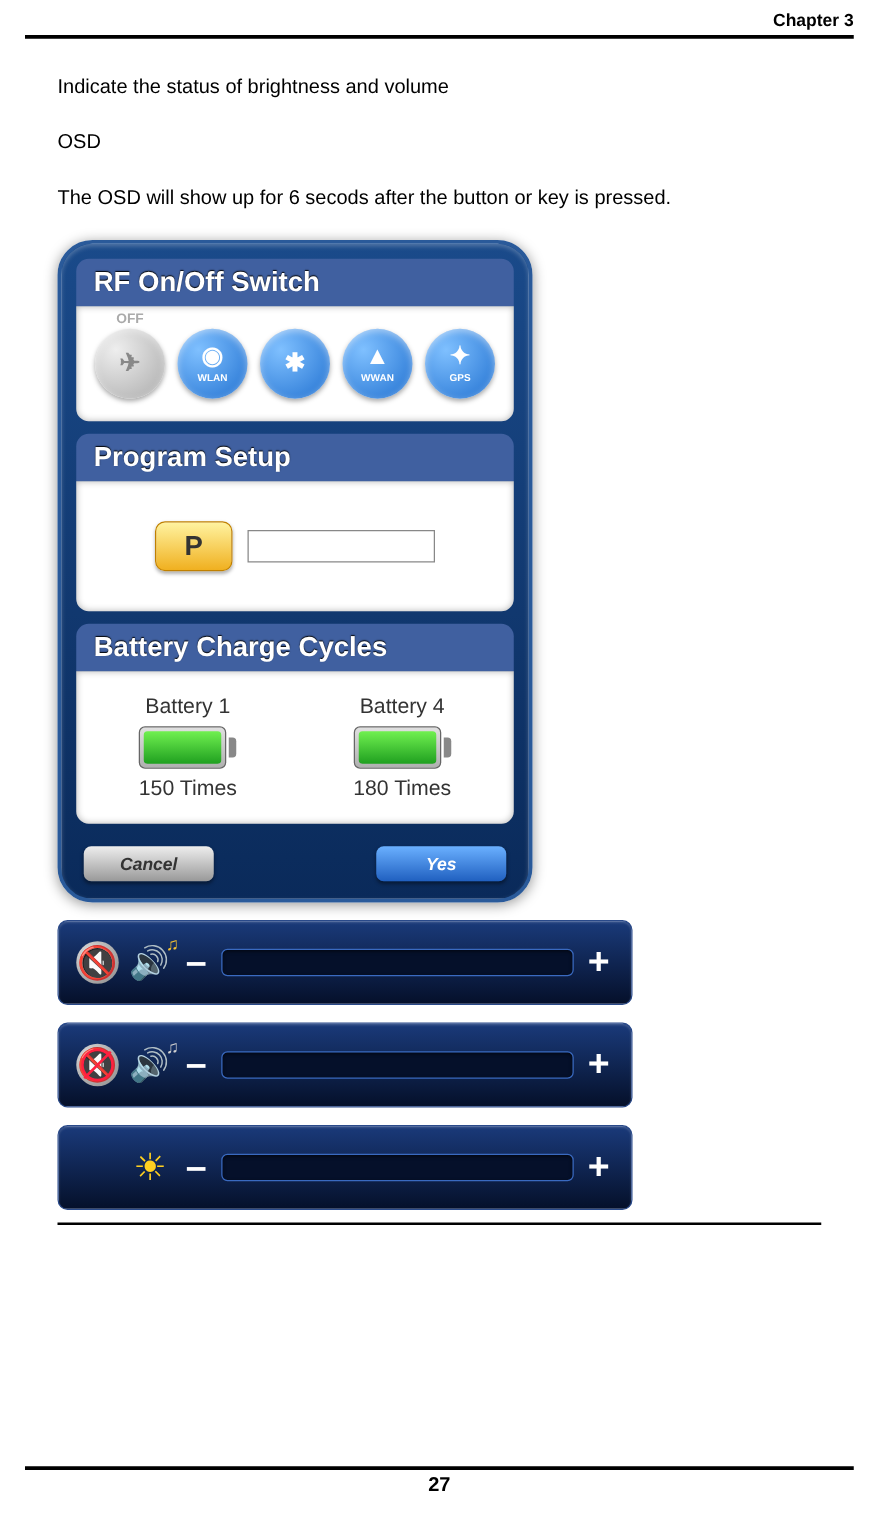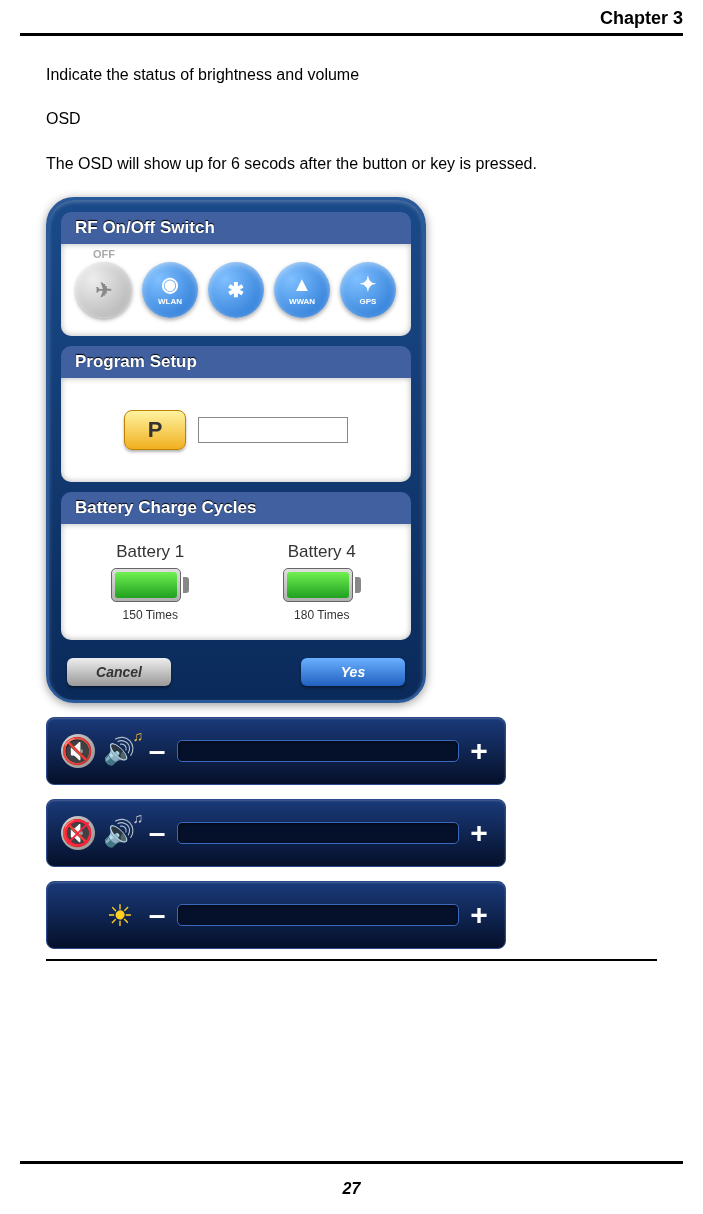--- a/index.html
+++ b/index.html
@@ -13,21 +13,21 @@
   }
   .page {
     width: 100%;
     height: 100%;
     padding: 0 20px;
   }
   .header-area {
     border-bottom: 3px solid #000;
     padding: 8px 0 4px 0;
     text-align: right;
-    font-size: 18px;
+    font-size: 14px;
     font-weight: bold;
   }
   .content {
     padding: 28px 26px 0 26px;
   }
   .content p {
     font-size: 16px;
     margin-bottom: 22px;
     line-height: 1.4;
   }
@@ -42,21 +42,21 @@
     box-shadow: inset 0 2px 4px rgba(255,255,255,0.25), 0 2px 10px rgba(0,0,0,0.4);
   }
   .section {
     margin-bottom: 10px;
   }
   .section-header {
     background: #4060a0;
     border-radius: 10px 10px 0 0;
     padding: 6px 14px;
     color: #fff;
-    font-size: 17px;
+    font-size: 22px;
     font-weight: bold;
     text-shadow: 0 -1px 1px #000;
   }
   .section-body {
     background: #fff;
     border-radius: 0 0 10px 10px;
     padding: 18px 10px;
     box-shadow: inset 0 0 6px rgba(0,0,0,0.3);
   }
 
@@ -159,21 +159,21 @@
     background: linear-gradient(to bottom, #70f050, #20a020);
     border-radius: 3px;
   }
   .battery-tip {
     position: absolute;
     right: 0; top: 9px;
     width: 6px; height: 16px;
     background: #888;
     border-radius: 0 3px 3px 0;
   }
-  .batt-count { font-size: 12px; color: #333; }
+  .batt-count { font-size: 17px; color: #333; }
 
   
   .panel-footer {
     display: flex;
     justify-content: space-between;
     padding: 8px 6px 2px 6px;
   }
   .btn-gray, .btn-blue {
     width: 104px;
     height: 28px;
@@ -277,24 +277,23 @@
     border-top: 2px solid #000;
     margin-top: 10px;
   }
   .footer {
     position: absolute;
     bottom: 16px;
     left: 20px;
     right: 20px;
     border-top: 3px solid #000;
     text-align: center;
-    padding-top: 16px;
+    padding-top: 4px;
     font-size: 16px;
     font-weight: bold;
-    font-style: italic;
   }
 </style>
 </head>
 <body>
 
 <div class="page">
   <div class="header-area">
     <span>Chapter 3</span>
   </div>
 

